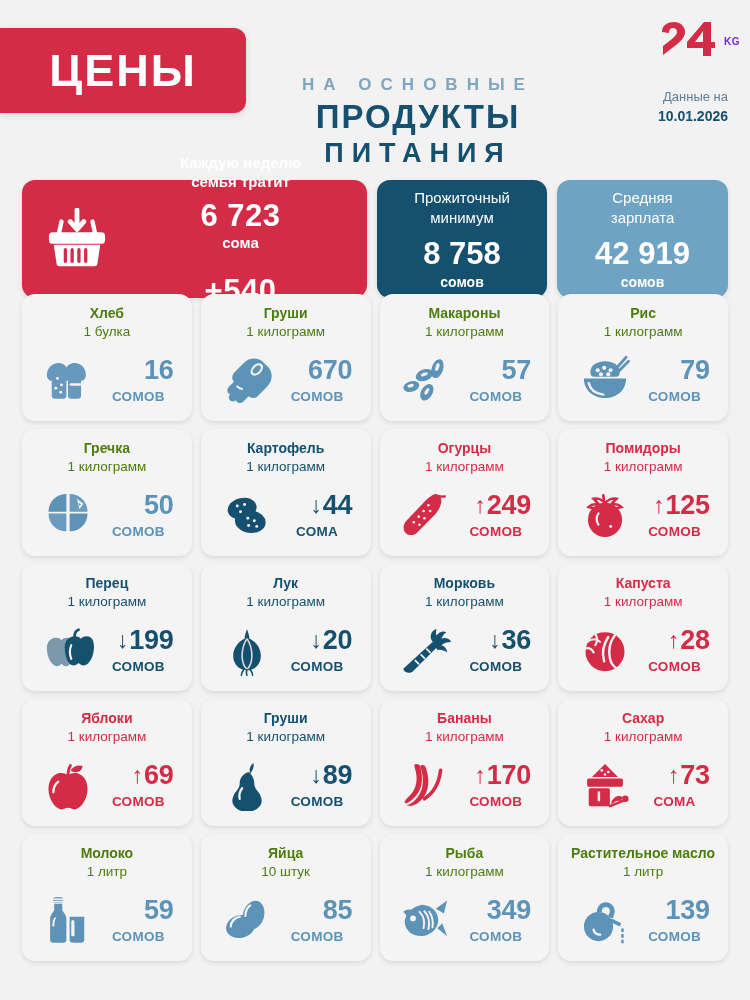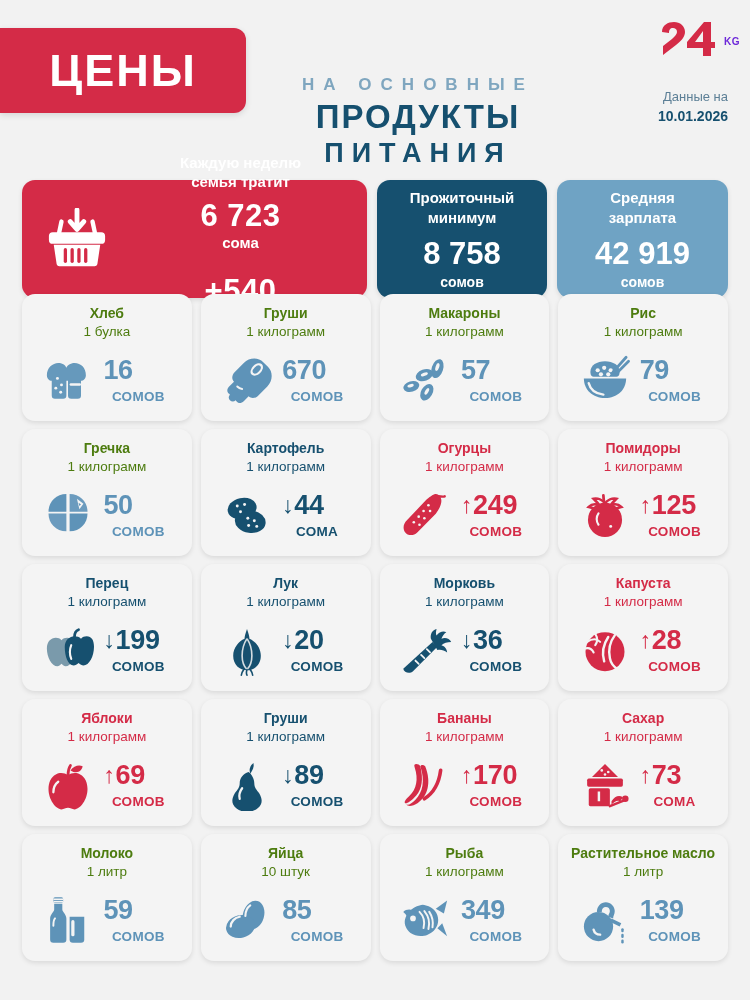--- a/index.html
+++ b/index.html
@@ -51,21 +51,21 @@
   .stats { position:absolute; top:180px; left:22px; width:706px; height:118px; display:flex; gap:10px; }
   .stat { border-radius:13px; box-shadow:0 2px 5px rgba(0,0,0,0.10);
           display:flex; align-items:center; color:#fff; }
   .stat-red { background:#D42B47; width:345px; padding-left:12px; }
   .stat-dark { background:#16506F; width:170px; flex-direction:column; justify-content:center; }
   .stat-light { background:#6FA3C4; width:171px; flex-direction:column; justify-content:center; }
 
   .basket-wrap { width:86px; display:flex; align-items:center; justify-content:center; }
   .stat-red-body { flex:1; text-align:center; padding-right:6px; }
   .stat-title { font-size:15px; font-weight:bold; line-height:1.3; }
-  .stat-title-c { font-size:15px; font-weight:bold; line-height:1.3; text-align:center; }
+  .stat-title-c { font-size:15px; font-weight:normal; line-height:1.3; text-align:center; }
   .redrow { display:flex; justify-content:center; gap:24px; margin-top:8px;flex-direction:column; }
   .redcol { text-align:center; }
   .num-big { font-size:31px; font-weight:bold; line-height:1; letter-spacing:0.5px; }
   .num-unit { font-size:15px; font-weight:bold; margin-top:3px; }
   .stat-num { font-size:31px; font-weight:bold; line-height:1; margin-top:11px; }
   .stat-unit { font-size:14px; font-weight:bold; margin-top:5px; }
 
   
   .grid {
     position:absolute; top:294px; left:22px; width:706px;
@@ -76,21 +76,21 @@
     box-shadow:0 2px 5px rgba(0,0,0,0.10);
     height:127px; padding:10px 8px 8px 8px;
     display:flex; flex-direction:column; align-items:center;
   }
   .c-name { font-size:14px; font-weight:bold; line-height:1.35; text-align:center; }
   .c-unit { font-size:13.5px; line-height:1.35; text-align:center; }
   .c-body { display:flex; align-items:center; justify-content:center; gap:7px; margin-top:6px; flex:1; width:100%; }
   .c-icon { width:56px; height:56px; display:flex; align-items:center; justify-content:center; }
   .c-vals { text-align:center; min-width:70px; }
   .c-price { font-size:27px; font-weight:bold; line-height:1; letter-spacing:-0.3px;
-             display:flex; align-items:center; justify-content:flex-start; }
+             display:flex; align-items:center; justify-content:flex-end; }
   .arrow { font-size:23px; font-weight:bold; line-height:1; margin-right:1px; }
   .c-cur { font-size:13.5px; font-weight:bold; margin-top:5px; letter-spacing:0.3px; }
 
   .t-blue  { color:#5E93B8; }
   .t-dark  { color:#16506F; }
   .t-red   { color:#D42B47; }
   .name-blue { color:#4d7c0f; }
 </style>
 </head>
 <body>

